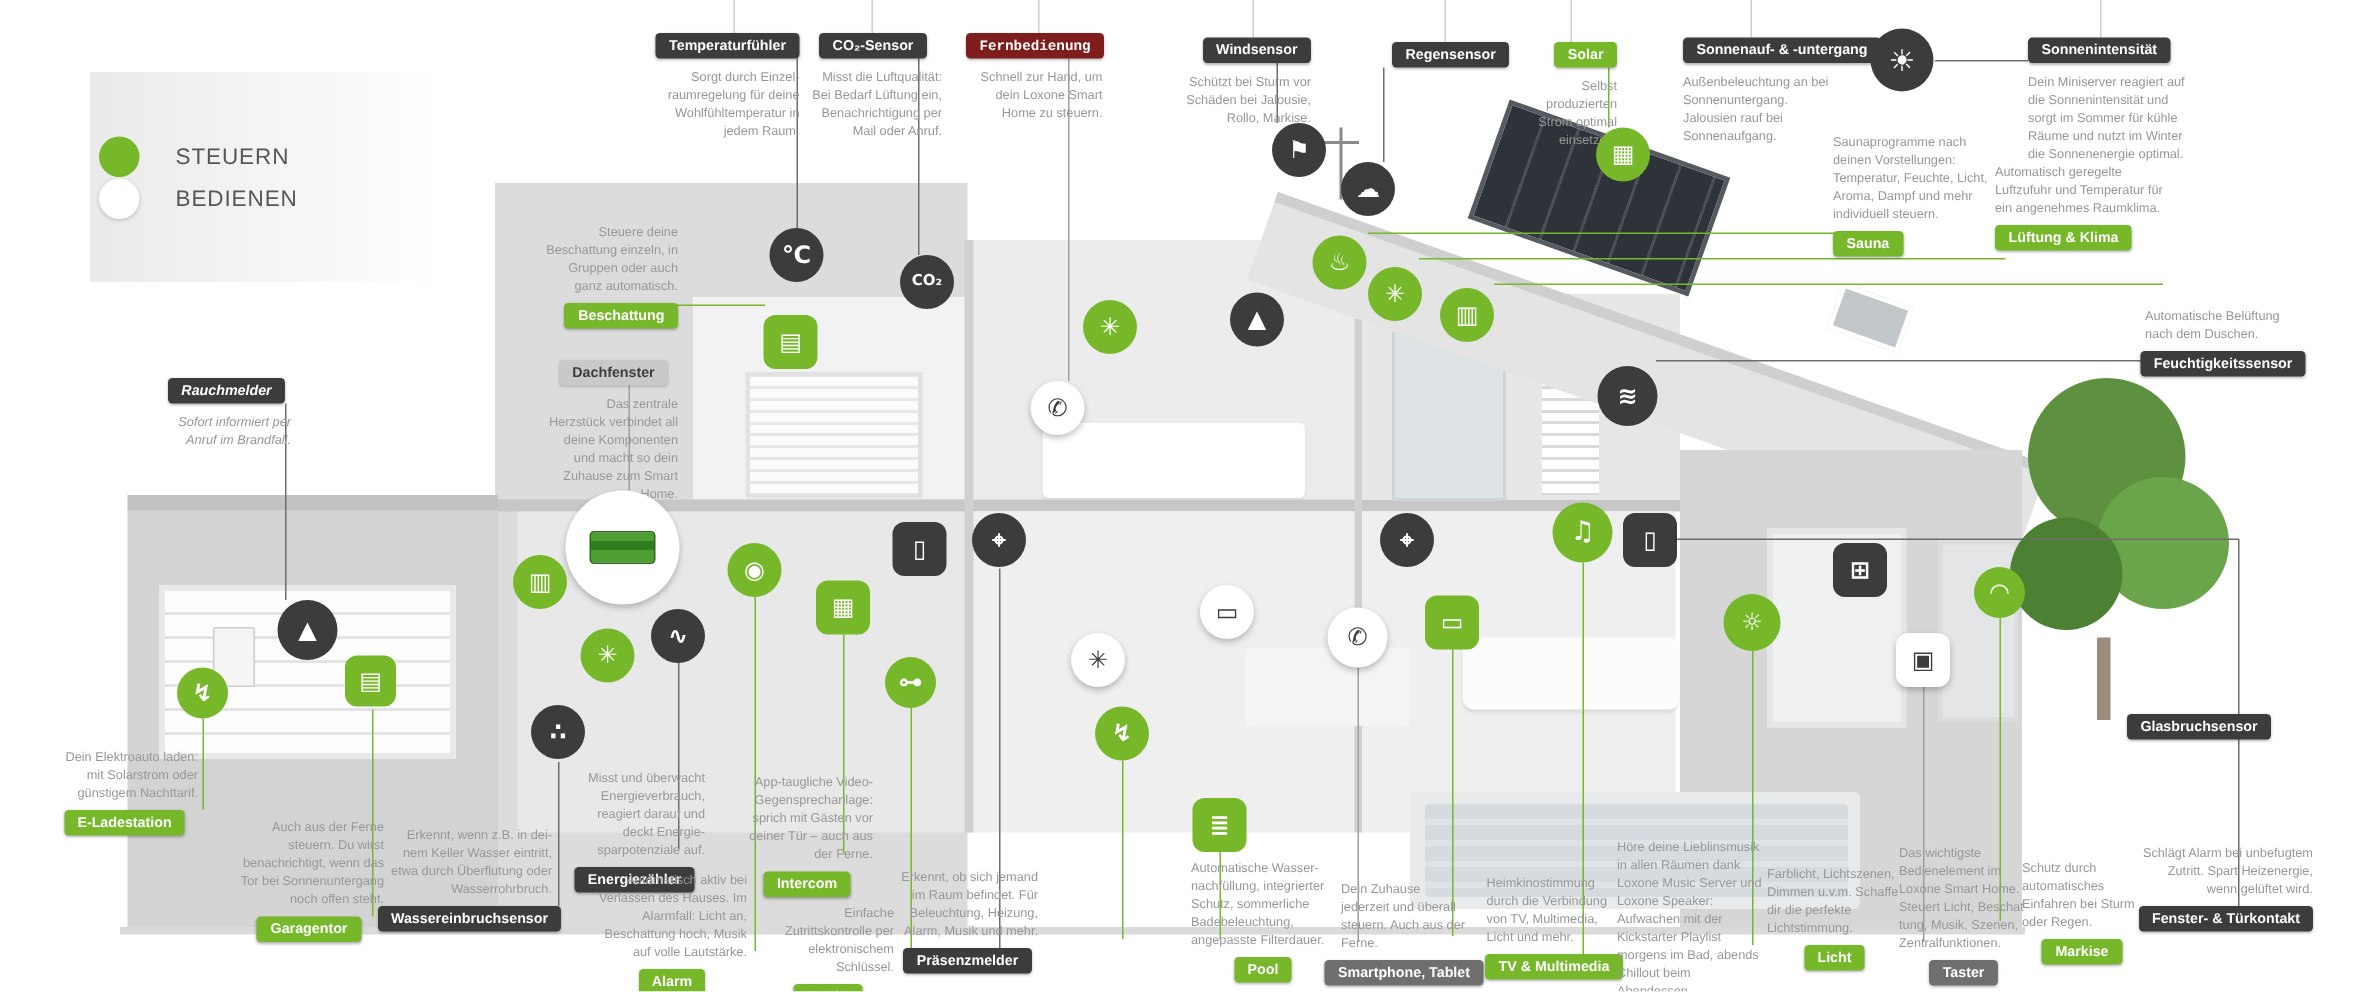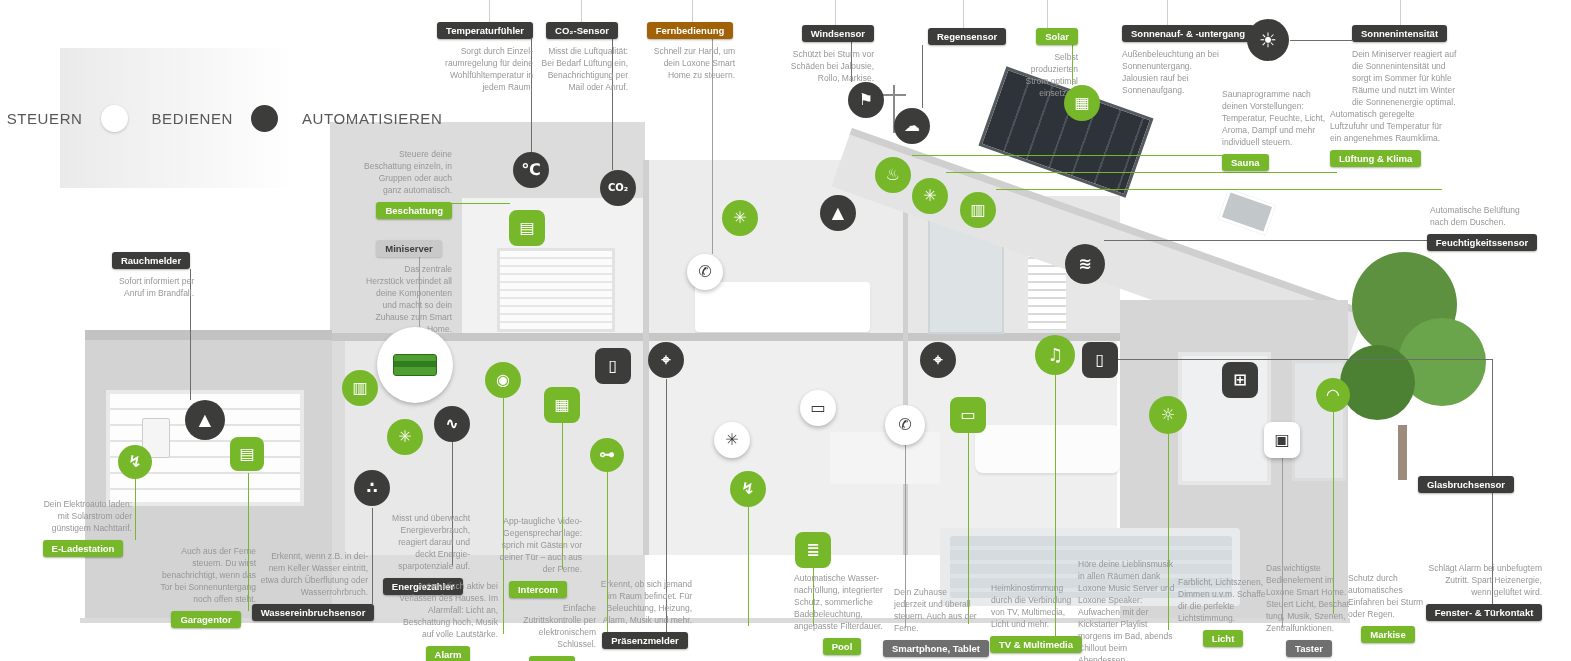--- a/index.html
+++ b/index.html
@@ -3,21 +3,21 @@
 <meta charset="utf-8">
 <style>
   html,body{margin:0;padding:0;background:#fff;}
   #stage{position:relative;width:1571px;height:661px;background:#fff;overflow:hidden;
          font-family:"Liberation Sans",sans-serif;}
   
   .hp{position:absolute;z-index:1;}
   
   .legend{position:absolute;left:60px;top:48px;width:272px;height:140px;z-index:4;
           background:linear-gradient(90deg,#eaeaea 0%,rgba(255,255,255,0) 88%);
-          display:flex;justify-content:center;gap:18px;padding-left:6px;box-sizing:border-box;}
+          display:flex;flex-direction:column;justify-content:center;gap:1px;padding-left:6px;box-sizing:border-box;}
   .lrow{display:flex;align-items:center;gap:24px;}
   .lc{width:27px;height:27px;border-radius:50%;flex:0 0 auto;}
   .lc.g{background:#76b82a;} .lc.w{background:#fff;box-shadow:0 1px 3px rgba(0,0,0,.2);} .lc.d{background:#3c3c3b;}
   .llabel{font-size:15px;color:#575756;letter-spacing:.6px;}
   
   .line{position:absolute;z-index:3;}
   .vl{width:1px;} .hl{height:1px;}
   .ld{background:#55555466;background:#6d6d6c;} .lg{background:#76b82a;} .lgr{background:#9d9d9c;} .llt{background:#cfcfcf;}
   
   .icon{position:absolute;width:36px;height:36px;border-radius:50%;z-index:6;
@@ -29,21 +29,21 @@
   .icon.sq{border-radius:8px;}
   .icon.txt{font-size:10px;}
   .mini-inner{width:42px;height:20px;border-radius:3px;background:linear-gradient(180deg,#4f9e33 0 30%,#2f7d1e 30% 60%,#4f9e33 60%);border:1px solid #2a6b18;}
   
   .co{position:absolute;display:flex;flex-direction:column;gap:6px;z-index:5;}
   .desc{font-size:8.5px;line-height:12px;color:#979797;}
   .al-r .desc{text-align:right;} .al-l .desc{text-align:left;}
   .badge{font-size:9.5px;font-weight:bold;color:#fff;padding:3px 9px;border-radius:3px;
          white-space:nowrap;box-shadow:0 1px 2px rgba(0,0,0,.3);display:inline-block;}
   .badge.dark{background:#3c3c3b;} .badge.green{background:#76b82a;}
-  .badge.gray{background:#a16207;} .badge.graydark{background:#706f6f;}
+  .badge.gray{background:#7f1d1d;font-family:Liberation Mono, monospace;} .badge.graydark{background:#706f6f;}
   .badge.graylight{background:#c9c9c9;color:#3c3c3b;box-shadow:0 1px 2px rgba(0,0,0,.18);}
   .pos-c{align-self:center;} .pos-r{align-self:flex-end;} .pos-l{align-self:flex-start;}
 </style>
 </head>
 <body>
 
 <div id="stage">
 
   <div>
     <div class="hp" style="left:330px;top:122px;width:315px;height:498px;background:#dcdcdd;"></div>
@@ -84,24 +84,20 @@
 
   <div class="legend">
     <div class="lrow">
       <span class="lc g"></span>
       <span class="llabel">STEUERN</span>
     </div>
     <div class="lrow">
       <span class="lc w"></span>
       <span class="llabel">BEDIENEN</span>
     </div>
-    <div class="lrow">
-      <span class="lc d"></span>
-      <span class="llabel">AUTOMATISIEREN</span>
-    </div>
   </div>
 
   <div class="line vl llt" style="left:489px;top:0;height:22px;"></div>
   <div class="line vl llt" style="left:581px;top:0;height:22px;"></div>
   <div class="line vl llt" style="left:692px;top:0;height:22px;"></div>
   <div class="line vl llt" style="left:835px;top:0;height:25px;"></div>
   <div class="line vl llt" style="left:963px;top:0;height:28px;"></div>
   <div class="line vl llt" style="left:1047px;top:0;height:28px;"></div>
   <div class="line vl llt" style="left:1167px;top:0;height:25px;"></div>
   <div class="line vl llt" style="left:1400px;top:0;height:25px;"></div>
@@ -207,26 +203,26 @@
     <div class="desc">Selbst produzierten Strom optimal einsetzen.</div>
   </div>
   <div class="co al-l" style="left:1122px;top:25px;width:106px;">
     <div class="badge dark pos-l">Sonnenauf- &amp; -untergang</div>
     <div class="desc">Außenbeleuchtung an bei Sonnenuntergang. Jalousien rauf bei Sonnenaufgang.</div>
   </div>
   <div class="co al-l" style="left:1352px;top:25px;width:112px;">
     <div class="badge dark pos-l">Sonnenintensität</div>
     <div class="desc">Dein Miniserver reagiert auf die Sonnenintensität und sorgt im Sommer für kühle Räume und nutzt im Winter die Sonnenenergie optimal.</div>
   </div>
-  <div class="co al-r" style="left:108px;top:252px;width:86px;">
+  <div class="co al-r" style="left:108px;top:252px;width:86px;font-style:italic;">
     <div class="badge dark pos-c">Rauchmelder</div>
     <div class="desc">Sofort informiert per Anruf im Brandfall.</div>
   </div>
   <div class="co al-r" style="left:366px;top:240px;width:86px;">
-    <div class="badge graylight pos-c">Miniserver</div>
+    <div class="badge graylight pos-c">Dachfenster</div>
     <div class="desc">Das zentrale Herzstück verbindet all deine Komponenten und macht so dein Zuhause zum Smart Home.</div>
   </div>
 
   <div class="co al-l above" style="left:1222px;top:88px;width:112px;">
     <div class="desc">Saunaprogramme nach deinen Vorstellungen: Temperatur, Feuchte, Licht, Aroma, Dampf und mehr individuell steuern.</div>
     <div class="badge green pos-l">Sauna</div>
   </div>
   <div class="co al-l above" style="left:1330px;top:108px;width:114px;">
     <div class="desc">Automatisch geregelte Luftzufuhr und Temperatur für ein angenehmes Raumklima.</div>
     <div class="badge green pos-l">Lüftung &amp; Klima</div>

